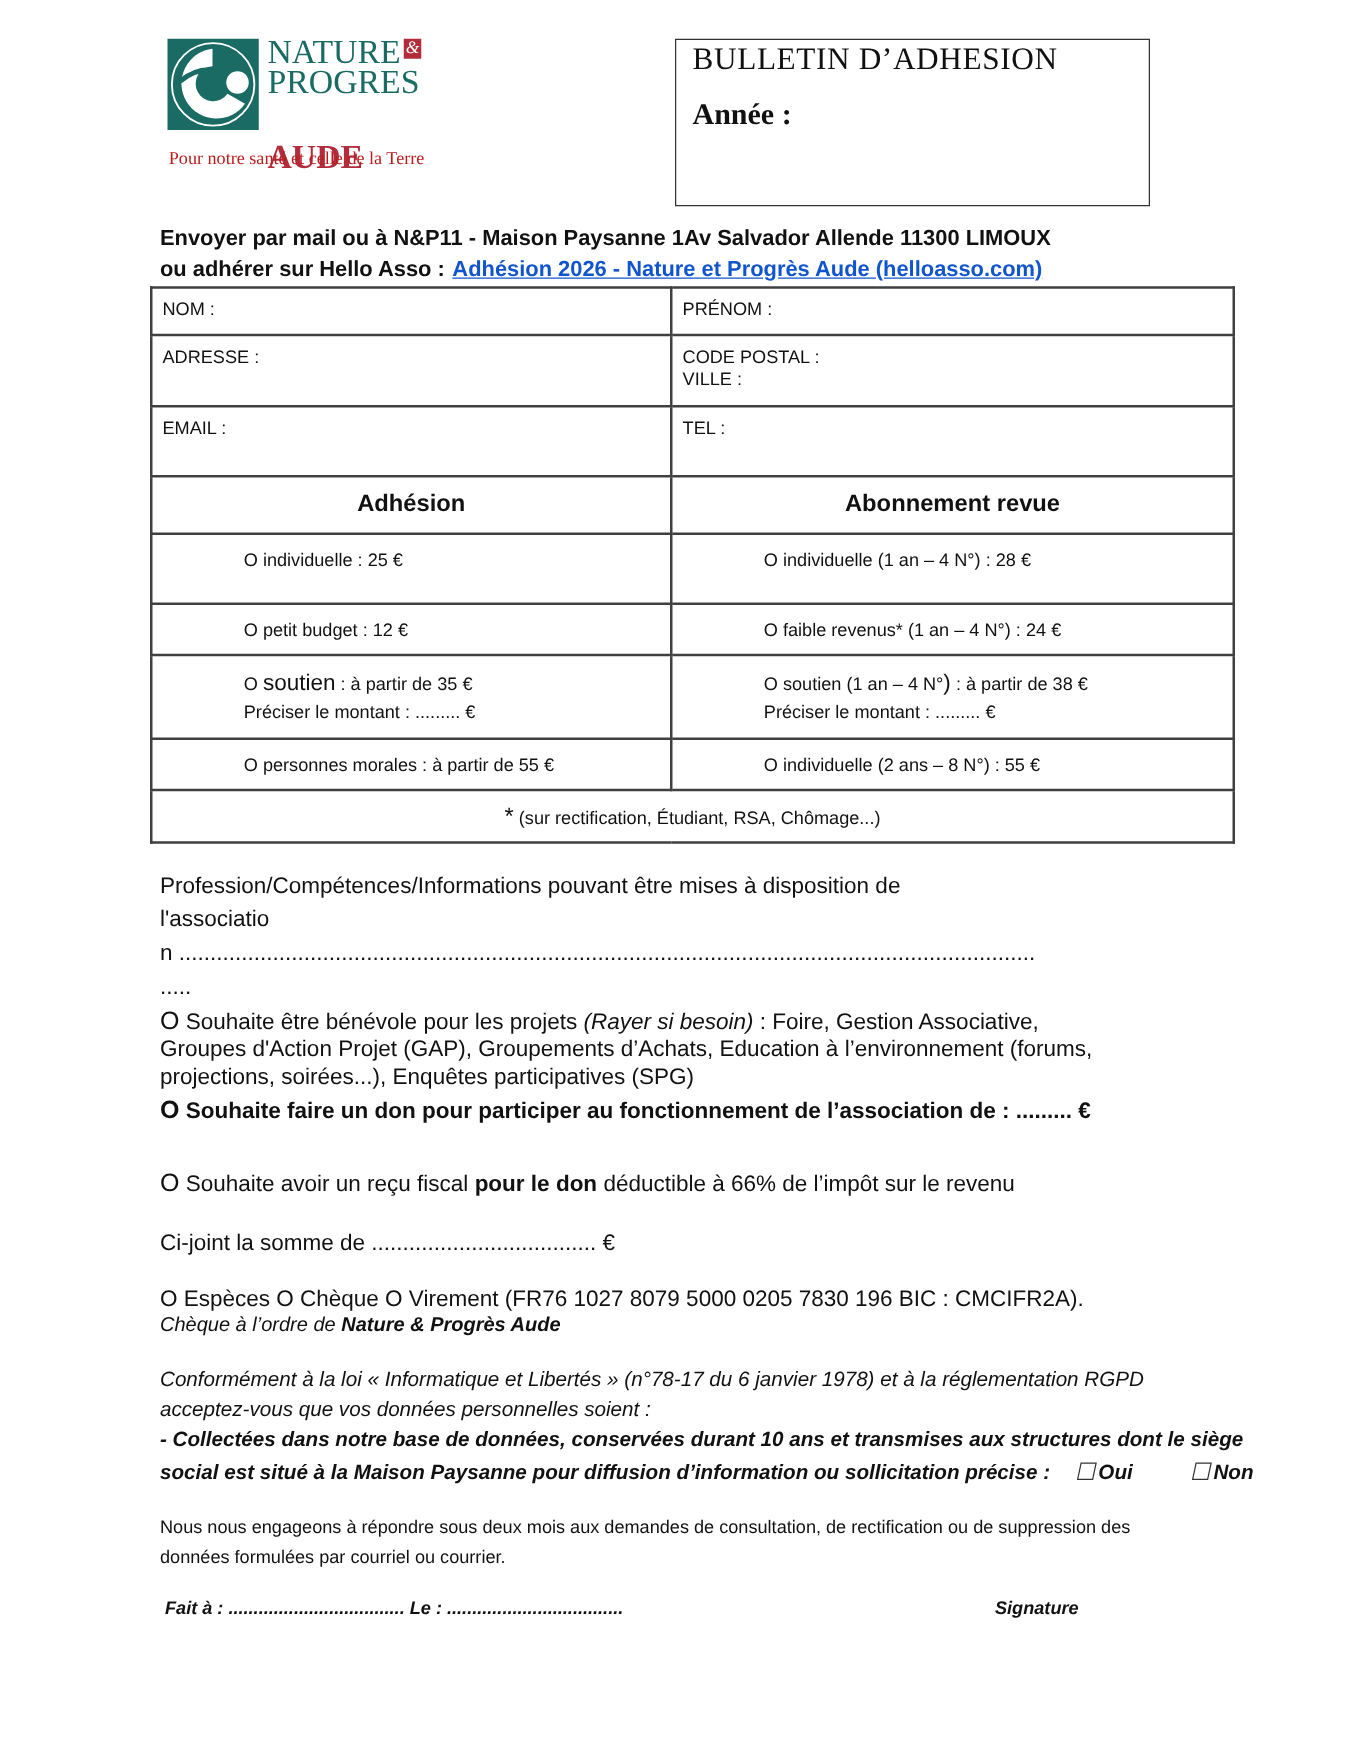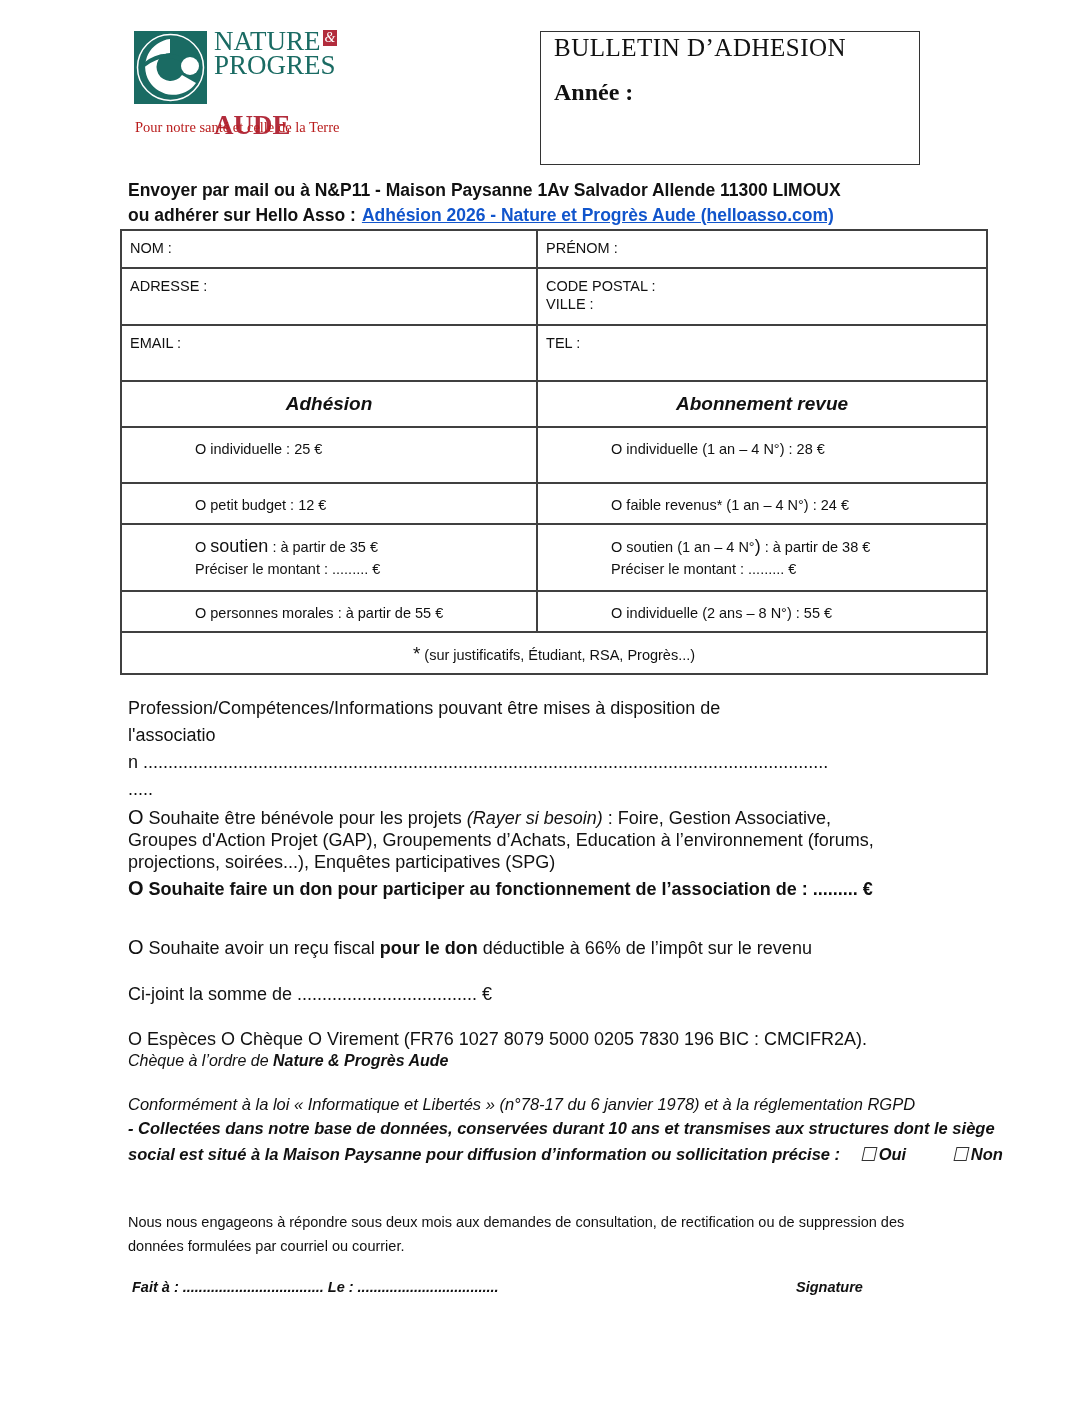--- a/index.html
+++ b/index.html
@@ -23,21 +23,21 @@
   
   .send { position: absolute; left: 128px; top: 178px; font-weight: bold; font-size: 17.5px; line-height: 25px; white-space: nowrap; }
   .send a { color: #1155cc; text-decoration: underline; margin-left: 6px; }
 
   
   .form-table { position: absolute; left: 120px; top: 229px; width: 868px; border-collapse: collapse; font-size: 14.5px; }
   .form-table td { border: 2px solid #404040; vertical-align: top; padding: 0; box-sizing: border-box; }
   .cell { padding: 8px 0 0 8px; line-height: 18px; }
   .opt { padding-left: 73px; line-height: 22px; }
   .opt.top { padding-top: 10px; }
-  .head { text-align: center; font-weight: bold; font-size: 19px; padding-top: 11px; font-style: italic; }
+  .head { text-align: center; font-weight: bold; font-size: 19px; padding-top: 11px; }
   .big { font-size: 18px; }
   .foot { text-align: center; padding-top: 10px; }
   .foot .star { font-size: 19px; }
 
   
   .body-text { position: absolute; left: 128px; font-size: 18px; line-height: 22px; white-space: nowrap; }
   .radio-o { font-size: 20px; }
   .calibri { font-family: "Liberation Sans", sans-serif; font-style: italic; font-size: 16.5px; line-height: 24px; }
   .small { font-size: 14.5px; font-style: normal; }
   .checkbox { display: inline-block; width: 11px; height: 12px; border: 1px solid #333; transform: skewX(-12deg); vertical-align: -1px; margin-right: 3px; margin-left: 18px; }
@@ -146,21 +146,21 @@
   <tr style="height:41px">
     <td>
           <div class="opt top">O  personnes morales : à partir de 55 €</div>
         </td>
     <td>
           <div class="opt top">O individuelle (2 ans – 8 N°) : 55 €</div>
         </td>
   </tr>
   <tr style="height:42px">
     <td colspan="2">
-          <div class="foot"><span class="star">*</span><span> (sur justificatifs, Étudiant, RSA, Progrès...)</span></div>
+          <div class="foot"><span class="star">*</span><span> (sur rectification, Étudiant, RSA, Chômage...)</span></div>
         </td>
   </tr>
 </tbody>
   </table>
 
 <div class="body-text" style="top:695px; line-height:27px;">
   <div>Profession/Compétences/Informations pouvant être mises à disposition de</div>
   <div>l'associatio</div>
   <div>n .........................................................................................................................................</div>
   <div>.....</div>
@@ -182,20 +182,21 @@
 
 <div class="body-text" style="top:983px;">Ci-joint la somme de .................................... €</div>
 
 <div class="body-text" style="top:1028px;">O Espèces    O Chèque  O Virement (FR76 1027 8079 5000 0205 7830 196 BIC : CMCIFR2A).</div>
 <div class="body-text" style="top:1050px; font-size:16px; font-style:italic;">
   <span>Chèque à l’ordre de </span><b>Nature &amp; Progrès Aude</b>
 </div>
 
 <div class="body-text calibri" style="top:1092px;">
   <div>Conformément à la loi «  Informatique et Libertés  » (n°78-17 du 6 janvier 1978) et à la réglementation RGPD</div>
+  <div>acceptez-vous que vos données personnelles soient  :</div>
   <div style="font-weight:bold;">- Collectées dans notre base de données, conservées durant 10 ans et transmises aux structures dont le siège</div>
   <div style="font-weight:bold; margin-top:2px;">
     <span>social est situé à la Maison Paysanne pour diffusion d’information ou sollicitation précise  :</span>
     <span class="checkbox"></span><span>Oui</span>
     <span class="checkbox" style="margin-left:44px;"></span><span>Non</span>
   </div>
 </div>
 
 <div class="body-text calibri small" style="top:1210px;">
   <div>Nous nous engageons à répondre sous deux mois aux demandes de consultation, de rectification ou de suppression des</div>

